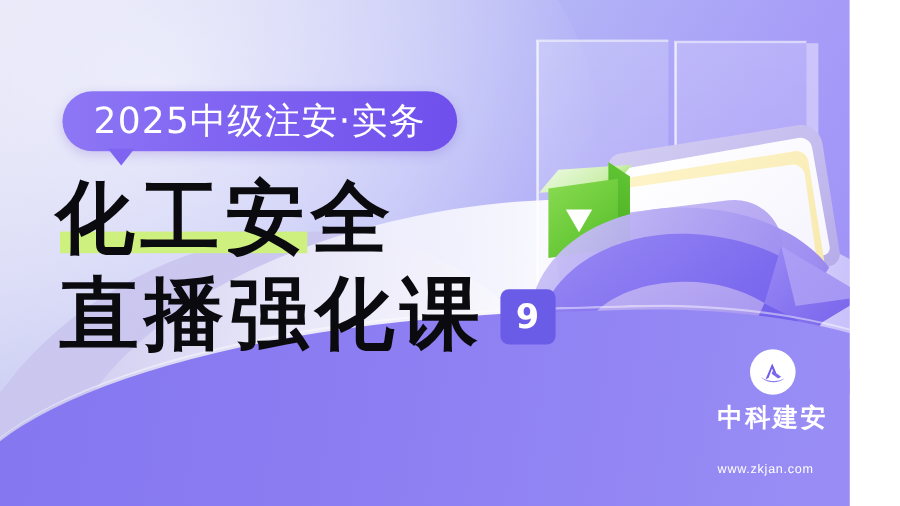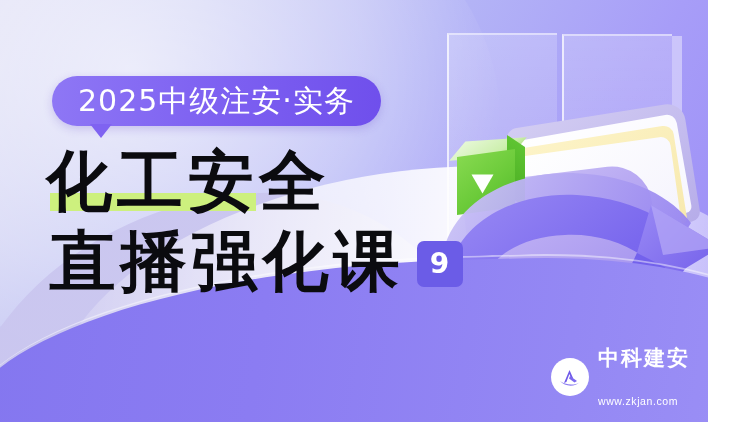--- a/index.html
+++ b/index.html
@@ -248,24 +248,25 @@
     transform: rotate(90deg);
     z-index: 3;
   }
 
   
   .arrow-svg { position: absolute; left: 0; top: 0; }
 
   
   .logo {
     position: absolute;
-    right: 18px; bottom: 16px;
+    right: 18px; bottom: 26px;
     display: flex;
     align-items: center;
     gap: 9px;
+    flex-direction: column;
   }
   .logo-mark {
     width: 38px; height: 38px;
     border-radius: 50%;
     background: #ffffff;
     display: flex;
     align-items: center;
     justify-content: center;
     flex: 0 0 auto;
   }

